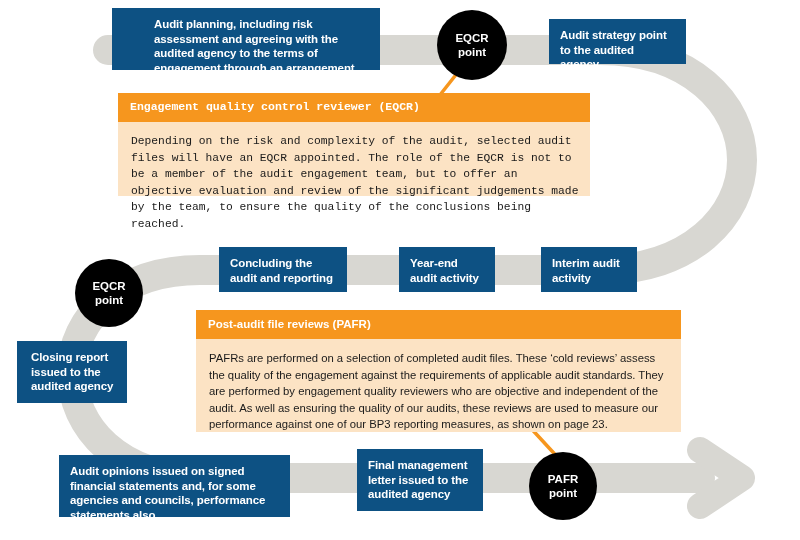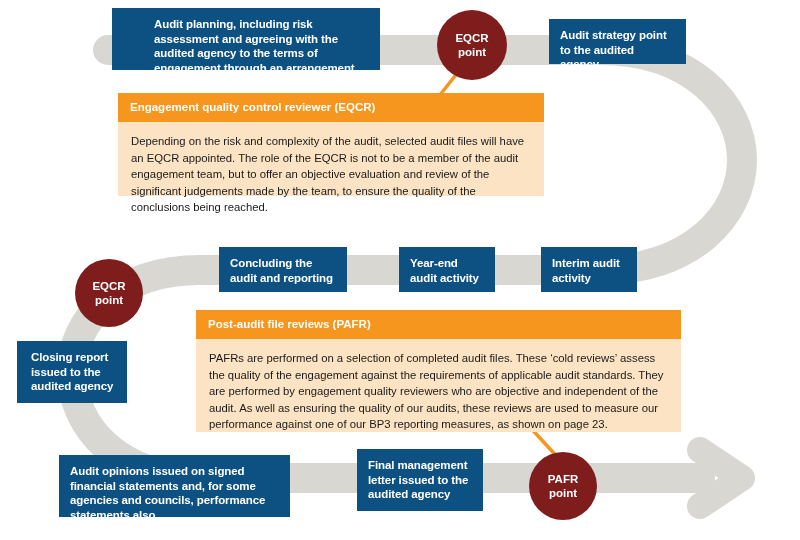--- a/index.html
+++ b/index.html
@@ -28,21 +28,21 @@
     color: #ffffff;
     font-weight: bold;
     font-size: 11.5px;
     line-height: 14.5px;
     padding: 9px 11px 9px 11px;
     box-sizing: border-box;
     letter-spacing: -0.1px;
   }
   .circle {
     position: absolute;
-    background: #7f1d1d;
+    background: #000000;
     border-radius: 50%;
     color: #ffffff;
     font-weight: bold;
     font-size: 11.5px;
     line-height: 14px;
     display: flex;
     flex-direction: column;
     align-items: center;
     justify-content: center;
     text-align: center;
@@ -94,21 +94,21 @@
 
   <div class="box" style="left:112px; top:8px; width:268px; height:62px;padding-left:42px;">Audit planning, including  risk assessment and agreeing with the audited agency to the terms of engagement through an arrangement letter</div>
 
   <div class="circle" style="left:437px; top:10px; width:70px; height:70px;">
     <span>EQCR</span>
     <span>point</span>
   </div>
 
   <div class="box" style="left:549px; top:19px; width:137px; height:45px;">Audit strategy point to the audited agency</div>
 
-  <div class="panel" style="left:118px; top:93px; width:426px; height:103px;">
+  <div class="panel" style="left:118px; top:93px; width:472px; height:103px;font-family:Liberation Mono, monospace;">
     <div class="panel-header">Engagement quality control reviewer (EQCR)</div>
     <div class="panel-body">
       <p>Depending on the risk and complexity of the audit, selected audit files will have an EQCR appointed. The role of the EQCR is not to be a member of the audit engagement team, but to offer an objective evaluation and review of the significant judgements made by the team, to ensure the quality of the conclusions being reached.</p>
     </div>
   </div>
 
 
   <div class="box" style="left:541px; top:247px; width:96px; height:45px;">Interim audit activity</div>
 
   <div class="box" style="left:399px; top:247px; width:96px; height:45px;">Year-end audit activity</div>

